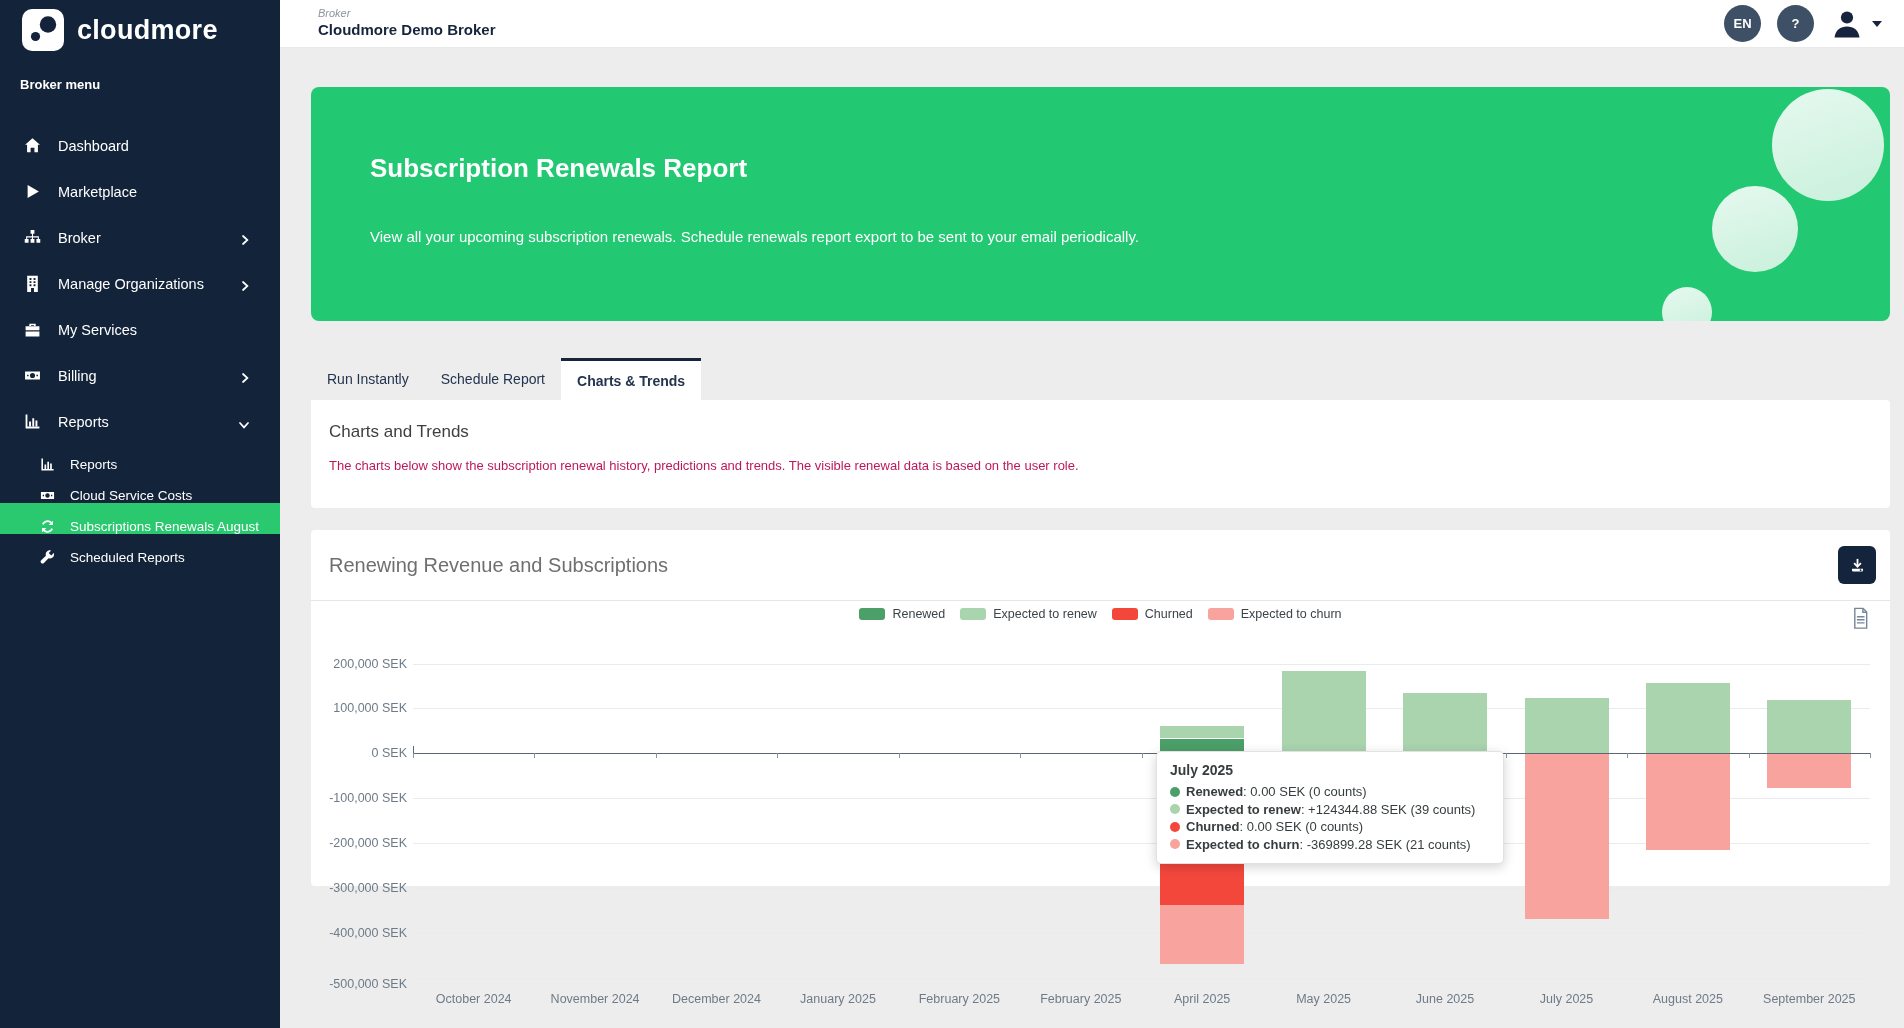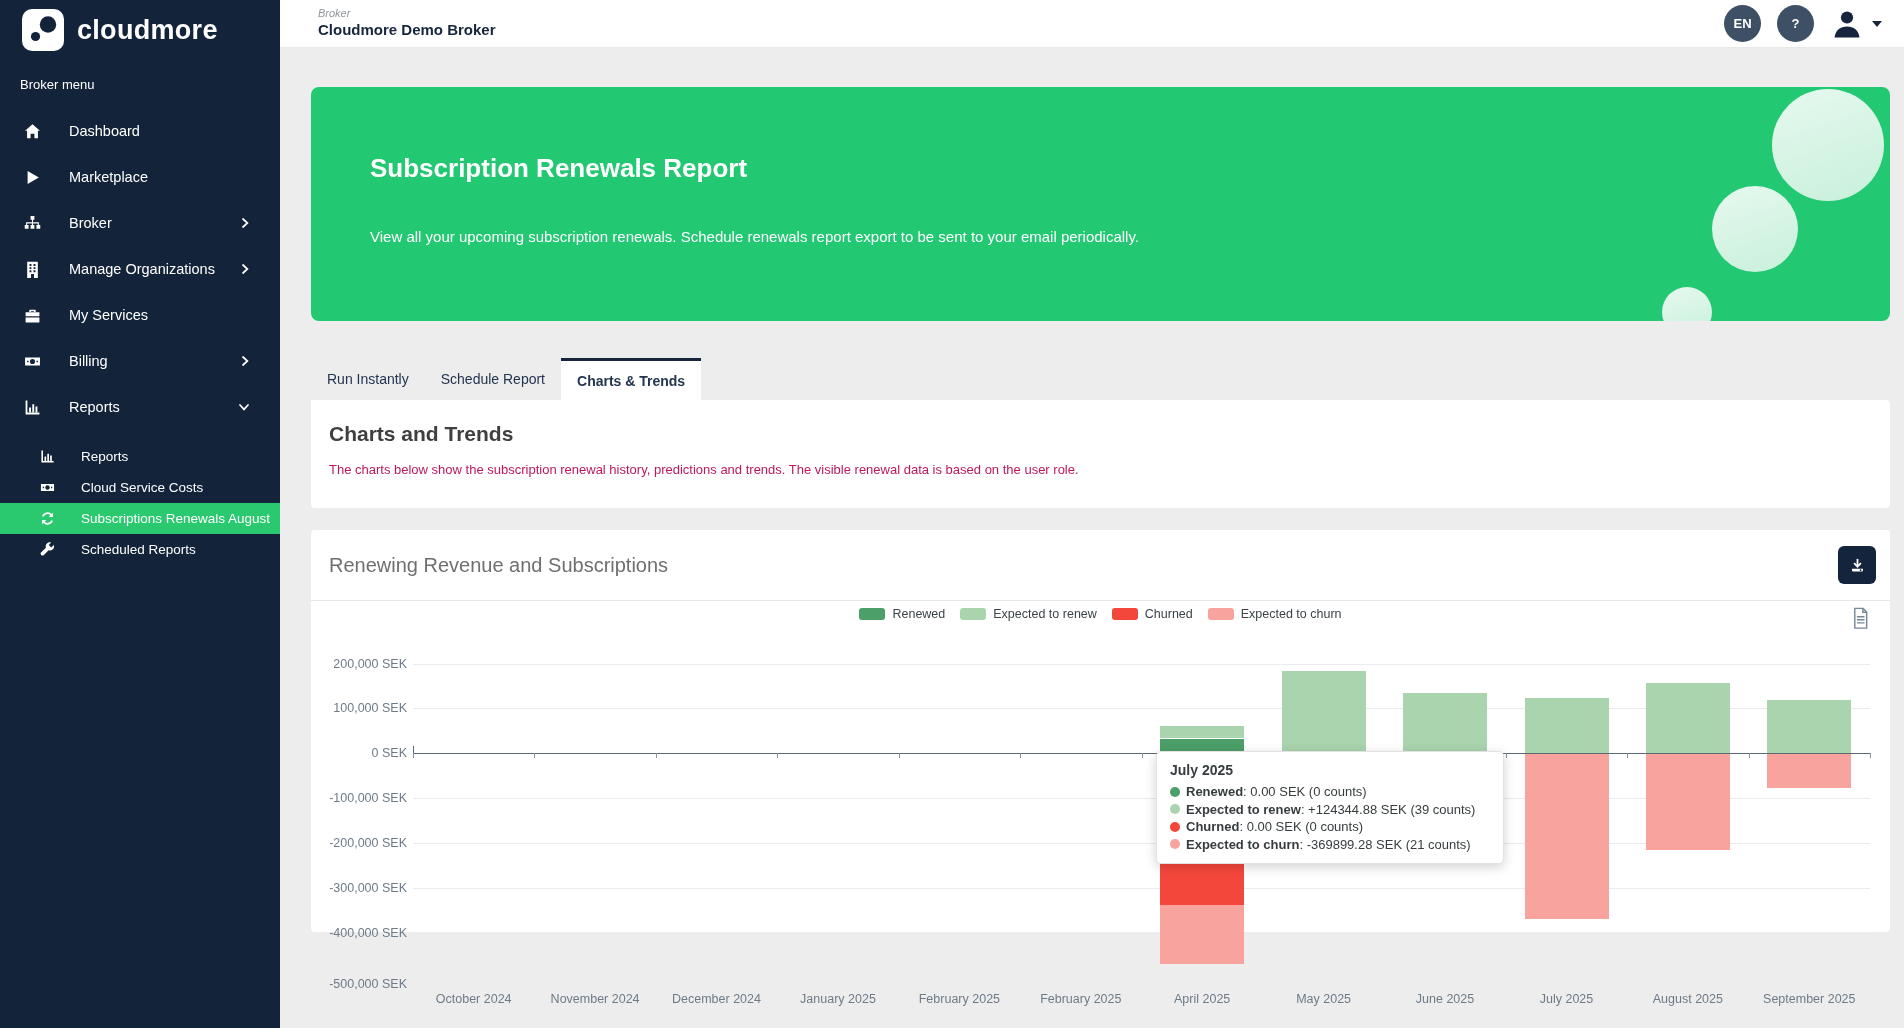--- a/index.html
+++ b/index.html
@@ -4,23 +4,23 @@
 <style>
   * { box-sizing: border-box; margin: 0; padding: 0; }
   html,body { width:1904px; height:1028px; overflow:hidden; }
   body { font-family:"Liberation Sans", sans-serif; background:#ededee; position:relative; }
 
   
   .sidebar { position:absolute; left:0; top:0; width:280px; height:1028px; background:#13233a; color:#fff; z-index:5; }
   .logo-row { display:flex; align-items:center; gap:13px; padding:9px 0 0 22px; }
   .logo-mark { width:42px; height:42px; flex:0 0 42px; }
   .brand-text { font-size:27px; font-weight:700; letter-spacing:.3px; color:#fff; }
-  .menu-label { margin:26px 0 0 20px; font-size:13px; font-weight:400; }
+  .menu-label { margin:26px 0 0 20px; font-size:13px; font-weight:700; }
   .side-nav { margin-top:16px; }
-  .side-item { display:flex; align-items:center; height:46px; padding:0 30px 0 24px; font-size:14.5px; cursor:pointer;gap:11px; }
+  .side-item { display:flex; align-items:flex-end; height:46px; padding:0 30px 0 24px; font-size:14.5px; cursor:pointer; }
   .side-item .ic { width:17px; height:17px; flex:0 0 17px; margin-right:17px; display:flex; align-items:center; }
   .side-item .lbl { white-space:nowrap; }
   .side-item .chev { margin-left:auto; display:flex; }
   .side-item.sub { height:31px; padding-left:40px; font-size:13.5px; }
   .side-item.sub .ic { width:15px; height:15px; flex:0 0 15px; margin-right:15px; }
   .side-item.active { background:#2bc96f; }
   .gap-before-sub { height:11px; }
   .gap-after-sub { height:10px; }
 
   
@@ -42,24 +42,24 @@
   .bubble { position:absolute; border-radius:50%; background:linear-gradient(160deg,#e6f9ef 0%,#c8f0db 100%); }
   .bubble.c1 { width:112px; height:112px; top:2px; right:6px; }
   .bubble.c2 { width:86px; height:86px; top:99px; right:92px; }
   .bubble.c3 { width:50px; height:50px; top:200px; right:178px; }
 
   .tabs { display:flex; margin-top:37px; height:42px; }
   .tab { display:flex; align-items:center; padding:0 16px; font-size:14px; font-weight:500; color:#23344e; cursor:pointer; }
   .tab.active { background:#fff; border-top:3px solid #16253d; font-weight:600; }
 
   .section-card { background:#fff; height:108px; padding:22px 18px 0; border-radius:0 4px 4px 4px; }
-  .section-card h2 { font-size:21px; font-weight:700; color:#3f3f3f; }
+  .section-card h2 { font-size:17px; font-weight:400; color:#3f3f3f; }
   .section-card p { margin-top:16px; font-size:13px; color:#be185d; }
 
-  .chart-card { margin-top:22px; background:#fff; border-radius:4px; height:402px; position:relative; }
+  .chart-card { margin-top:22px; background:#fff; border-radius:4px; height:356px; position:relative; }
   .chart-head { height:70px; display:flex; align-items:center; padding:0 14px 0 18px; }
   .chart-title { font-size:20px; font-weight:400; color:#6f6f6f; }
   .dl-btn { margin-left:auto; width:38px; height:38px; border-radius:6px; background:#14243c; display:flex; align-items:center; justify-content:center; cursor:pointer; border:none; }
   .divider { height:1px; background:#e6e6e6; }
   .chart-body { position:relative; height:405px; font-size:12.5px; }
 
   .legend { position:absolute; left:0; right:0; top:6px; display:flex; justify-content:center; align-items:center; gap:15px; z-index:2; }
   .legend-item { display:flex; align-items:center; cursor:pointer; }
   .lg-sw { width:26px; height:12px; border-radius:3px; margin-right:7px; }
   .lg-lb { font-size:12.5px; color:#3c4449; }

